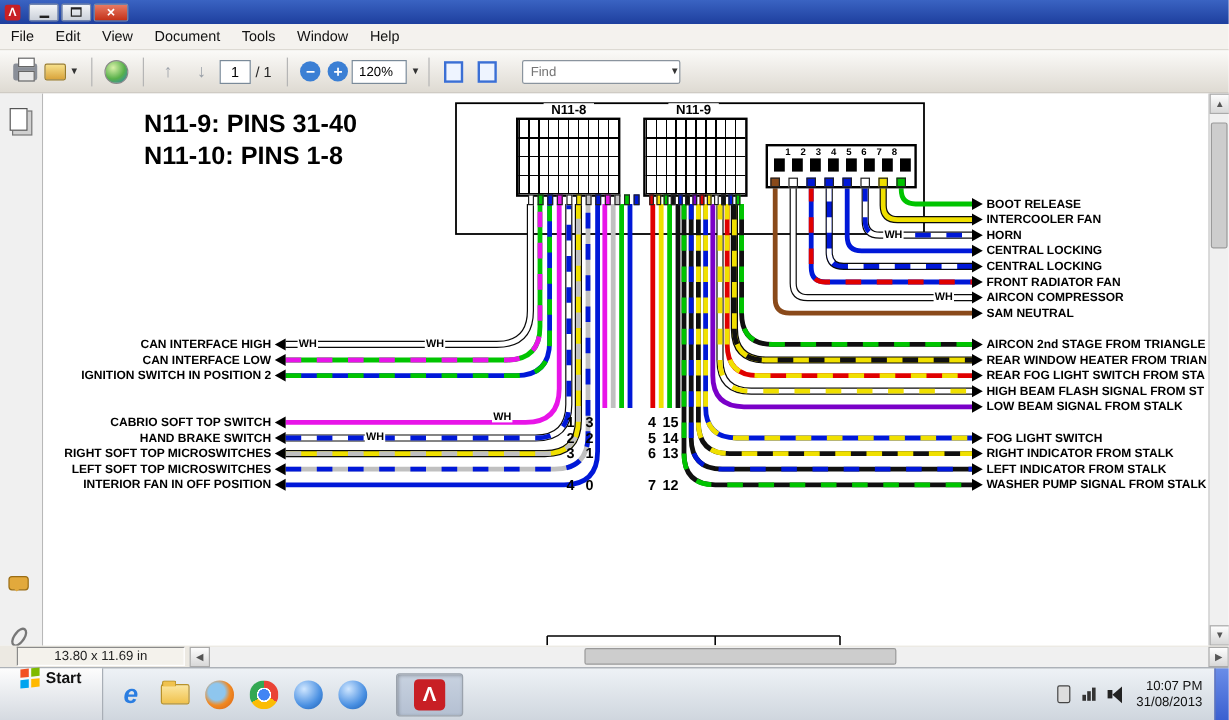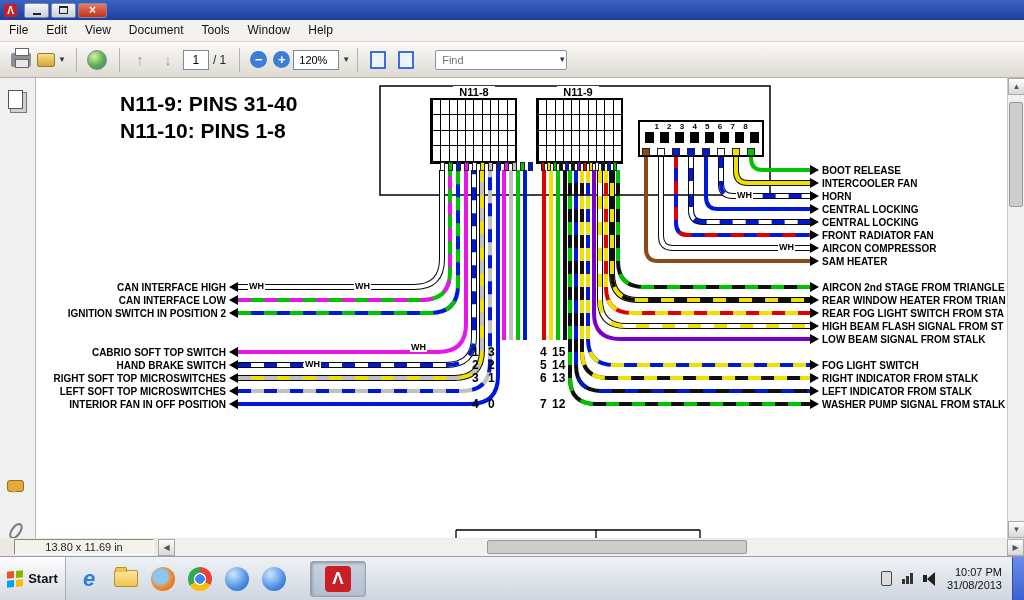--- a/index.html
+++ b/index.html
@@ -98,21 +98,21 @@
   #docsize { width:140px; height:16px; margin-left:14px; background:#f4f2ec; border:1px solid; border-color:#8a8a8a #fff #fff #8a8a8a;
     font-size:11px; display:flex; align-items:center; justify-content:center; color:#222; }
   #hscroll { flex:1; height:17px; background:#f0f0f0; position:relative; margin-left:4px; }
   #hthumb { position:absolute; left:38%; top:1px; width:30%; height:14px; background:#cdcdcd; border:1px solid #9a9a9a; border-radius:2px; }
   #hscroll .left { position:absolute; left:0; top:0; }
   #hscroll .right { position:absolute; right:0; top:0; }
 
   
   #taskbar { position:absolute; left:0; top:556px; width:1024px; height:44px;
     background:linear-gradient(180deg,#eef2f6,#cfd6de); border-top:1px solid #9aa0a8; display:flex; align-items:center; }
-  #startbtn { width:66px; height:44px; display:flex; align-items:center; justify-content:center; gap:5px;
+  #startbtn { width:86px; height:44px; display:flex; justify-content:center; gap:5px;
     background:linear-gradient(180deg,#fdfdfd,#d4d9e0); border-right:1px solid #a8aeb6; }
   .winflag { width:16px; height:16px; display:grid; grid-template-columns:7px 7px; grid-gap:2px; transform:skewY(-6deg); }
   .winflag i { display:block; width:7px; height:7px; }
   #startbtn .lbl { font-size:13px; font-weight:bold; color:#111; }
   .qicon { width:28px; height:28px; margin-left:9px; display:flex; align-items:center; justify-content:center; }
   .ie-ic { font-size:22px; font-weight:bold; color:#2a7de1; font-style:italic; }
   .folder-ic { width:24px; height:17px; background:linear-gradient(180deg,#fbe6a0,#f0c24e); border:1px solid #b8922a; border-radius:2px; position:relative; }
   .folder-ic:before { content:""; position:absolute; left:0; top:-4px; width:10px; height:4px; background:#f0c24e; border:1px solid #b8922a; border-bottom:none; border-radius:2px 2px 0 0; }
   .ff-ic { width:24px; height:24px; border-radius:50%; background:radial-gradient(circle at 40% 40%,#8ec6ee 0 34%,#f08a24 55%,#d85c10); }
   .ch-ic { width:24px; height:24px; border-radius:50%;
@@ -416,21 +416,21 @@
       <div class="rrow" style="top:151px">
           <span class="arr-r"></span>
           <span class="wlabel">FRONT RADIATOR FAN</span>
         </div>
       <div class="rrow" style="top:164px">
           <span class="arr-r"></span>
           <span class="wlabel">AIRCON COMPRESSOR</span>
         </div>
       <div class="rrow" style="top:177px">
           <span class="arr-r"></span>
-          <span class="wlabel">SAM HEATER</span>
+          <span class="wlabel">SAM NEUTRAL</span>
         </div>
 
       <div class="rrow" style="top:203px">
           <span class="arr-r"></span>
           <span class="wlabel">AIRCON 2nd STAGE FROM TRIANGLE</span>
         </div>
       <div class="rrow" style="top:216px">
           <span class="arr-r"></span>
           <span class="wlabel">REAR WINDOW HEATER FROM TRIAN</span>
         </div>

